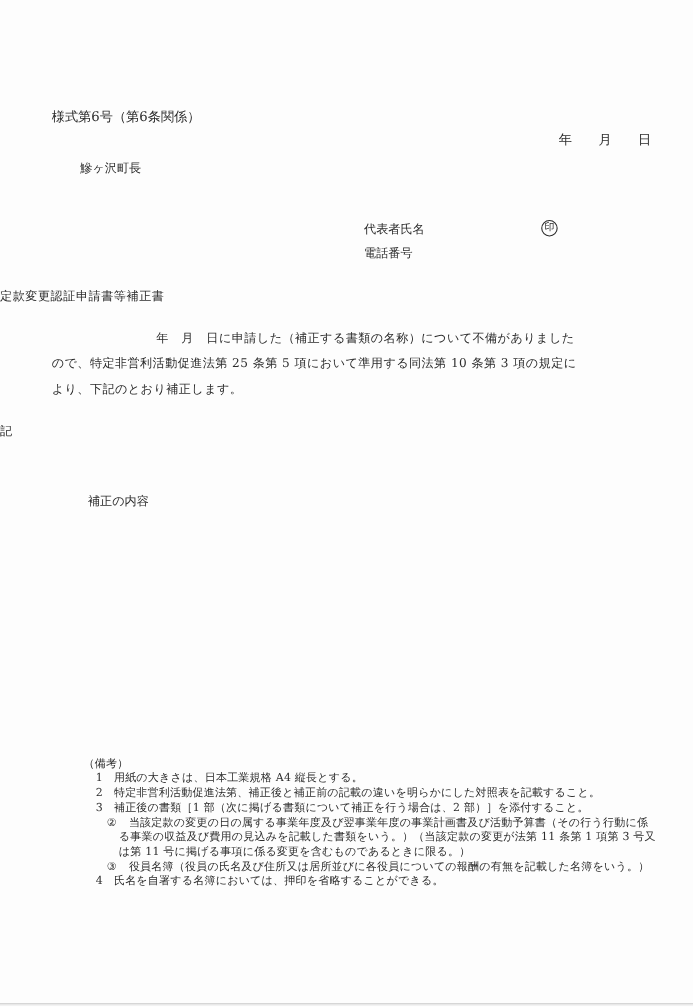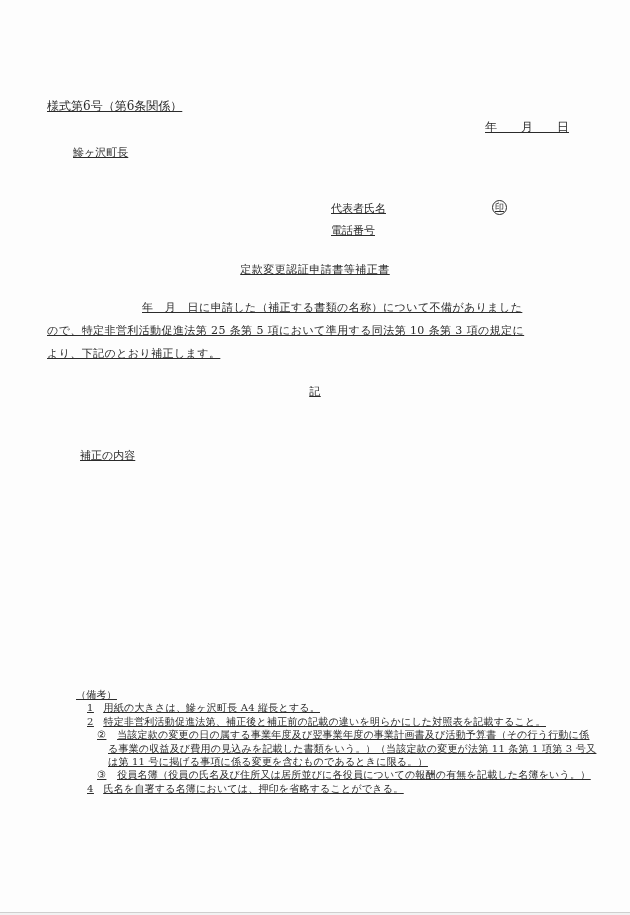--- a/index.html
+++ b/index.html
@@ -1,31 +1,31 @@
 <!DOCTYPE html>
 <html><head>
 <meta charset="utf-8">
 <style>
-  * { margin:0; padding:0; box-sizing:border-box;text-decoration:underline; }
+  * { margin:0; padding:0; box-sizing:border-box; }
   html,body { background:#ffffff; }
   .page {
     position:relative;
     width:630px; height:915px;
     margin:0 auto;
     background:#fefefee8;
     background-color:#fdfdfd;
     font-family:"DejaVu Serif","Liberation Serif",serif;
     color:#2b2b2b;
     overflow:hidden;
   }
   .abs { position:absolute; white-space:pre; }
   .fs12 { font-size:12px; line-height:14px; }
   .fs13 { font-size:11px; line-height:15px; }
   .ls   { letter-spacing:0.4px; }
-  .center { text-align:center; letter-spacing:0.5px; }
+  .center { letter-spacing:0.5px; }
   .seal {
     position:absolute;
     width:15px; height:15px;
     border:1px solid #2b2b2b;
     border-radius:50%;
     font-size:9px; line-height:13px;
     text-align:center;
   }
   .notes {
     position:absolute;
@@ -48,21 +48,21 @@
     background:#f2f2f2;
   }
 </style>
 </head>
 <body>
 
 <div class="page">
 
   <div class="abs fs12" style="left:47px; top:99px">様式第6号（第6条関係）</div>
 
-  <div class="abs fs12" style="left:485px; top:120px">年　　月　　日</div>
+  <div class="abs fs12" style="left:508px; top:120px">年　　月　　日</div>
 
   <div class="abs fs13" style="left:73px; top:145px">鰺ヶ沢町長</div>
 
 
   <div class="abs fs13" style="left:331px; top:201px">代表者氏名</div>
 
   <div class="seal" style="left:492px; top:200px">
     <span>印</span>
   </div>
 
@@ -74,24 +74,25 @@
   <div class="abs fs13 ls" style="left:47px; top:323px">ので、特定非営利活動促進法第 25 条第 5 項において準用する同法第 10 条第 3 項の規定に</div>
   <div class="abs fs13 ls" style="left:47px; top:346px">より、下記のとおり補正します。</div>
 
   <div class="abs fs13 center" style="left:0; right:0; top:384px">記</div>
 
   <div class="abs fs13" style="left:80px; top:448px">補正の内容</div>
 
   <div class="notes">
     <div>（備考）</div>
 
-    <div class="note-item"><span class="nnum">1</span><span>用紙の大きさは、鰺ヶ沢町長 A4 縦長とする。</span></div>
+    <div class="note-item"><span class="nnum">1</span><span>用紙の大きさは、日本工業規格 A4 縦長とする。</span></div>
 
     <div class="note-item"><span class="nnum">2</span><span>特定非営利活動促進法第、補正後と補正前の記載の違いを明らかにした対照表を記載すること。</span></div>
 
+    <div class="note-item"><span class="nnum">3</span><span>補正後の書類［1 部（次に掲げる書類について補正を行う場合は、2 部）］を添付すること。</span></div>
 
 
     <div class="note-sub hang"><span class="nnumc">②</span><span>当該定款の変更の日の属する事業年度及び翌事業年度の事業計画書及び活動予算書（その行う行動に係る事業の収益及び費用の見込みを記載した書類をいう。）（当該定款の変更が法第 11 条第 1 項第 3 号又は第 11 号に掲げる事項に係る変更を含むものであるときに限る。）</span></div>
 
     <div class="note-sub"><span class="nnumc">③</span><span>役員名簿（役員の氏名及び住所又は居所並びに各役員についての報酬の有無を記載した名簿をいう。）</span></div>
 
     <div class="note-item"><span class="nnum">4</span><span>氏名を自署する名簿においては、押印を省略することができる。</span></div>
   </div>
 
   <div class="bottom-edge"></div>

